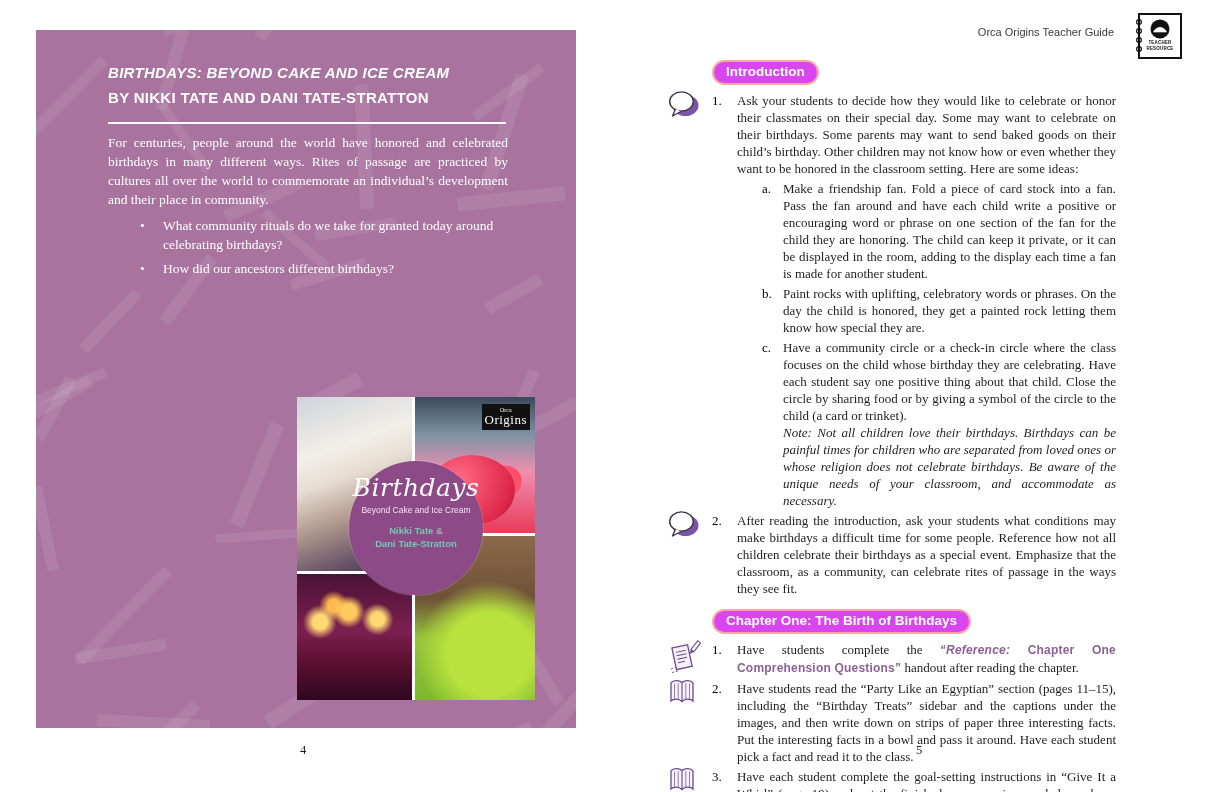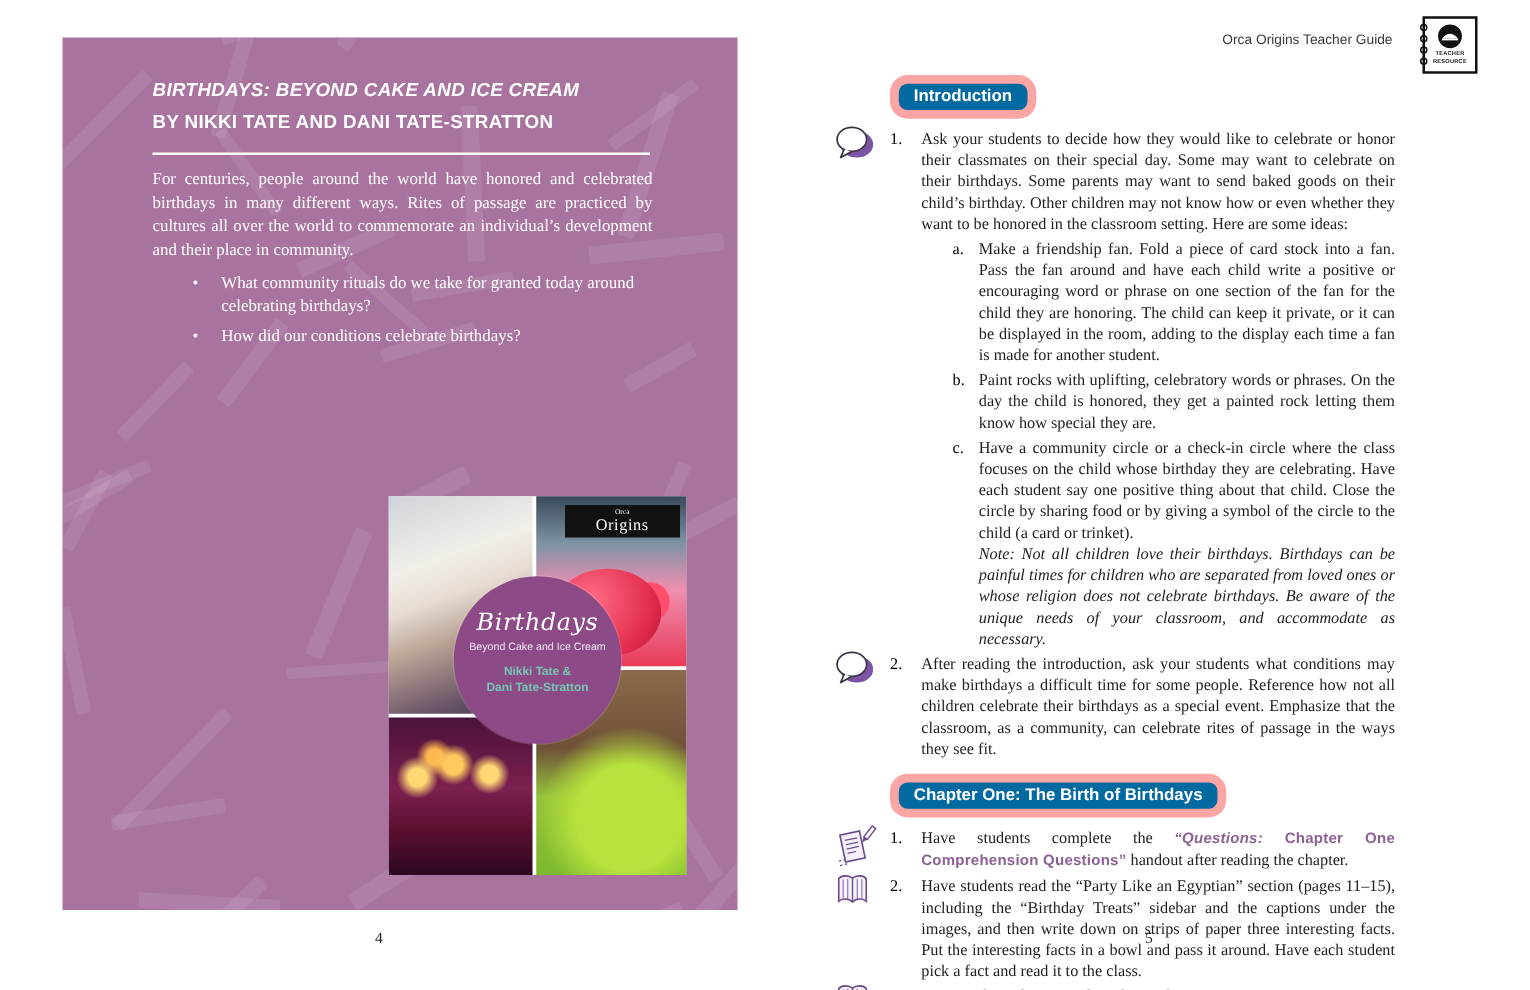--- a/index.html
+++ b/index.html
@@ -1,20 +1,20 @@
 <!DOCTYPE html>
 <html><head>
 <meta charset="utf-8">
 <style>
   html,body{margin:0;padding:0;width:1224px;height:792px;background:#fff;overflow:hidden;}
   body{font-family:"Liberation Sans",sans-serif;position:relative;}
   .serif{font-family:"Liberation Serif",serif;}
 
   
-  .left-page{position:absolute;left:50px;top:30px;width:540px;height:698px;background:#a8739f;overflow:hidden;}
+  .left-page{position:absolute;left:36px;top:30px;width:540px;height:698px;background:#a8739f;overflow:hidden;}
   #sticks{position:absolute;left:0;top:0;}
   .lp-content{position:absolute;left:72px;top:34px;width:400px;color:#fff;}
   .lp-title{font-size:15px;font-weight:bold;font-style:italic;letter-spacing:.3px;}
   .lp-byline{font-size:15px;font-weight:bold;letter-spacing:.3px;margin-top:8px;}
   .lp-rule{height:2px;background:#fff;margin-top:16px;width:398px;}
   .lp-h2{font-size:16px;font-weight:bold;margin-top:22px;}
   .lp-body{font-size:13.5px;line-height:19px;text-align:justify;margin-top:9px;}
   .lp-ul{margin-top:7px;}
   .lp-q{position:relative;padding-left:55px;font-size:13.5px;line-height:19px;margin-bottom:5px;
         font-family:"Liberation Serif",serif;width:360px;}
@@ -38,38 +38,38 @@
        radial-gradient(circle at 50% 58%,#ffd14f 0 11%,rgba(255,209,79,0) 12%),
        radial-gradient(circle at 76% 62%,#ff4f6d 0 12%,rgba(255,79,109,0) 13%),
        linear-gradient(180deg,#3a4a5c 0%,#7e93a5 28%,#f08fb0 55%,#e83a58 100%);}
   .ph-br{left:118px;top:139px;width:120px;height:164px;
      background:
        radial-gradient(circle at 62% 72%,#b8e23e 0 30%,rgba(184,226,62,0) 52%),
        linear-gradient(180deg,#8a6a4a 0%,#6f5138 38%,#94c23a 62%,#7db82e 100%);}
   .lantern{position:absolute;left:14px;top:58px;width:86px;height:70px;border-radius:50%;
      background:radial-gradient(circle at 35% 35%,#ff6b85,#e0294b 70%,#a81230);}
   .brand{position:absolute;right:5px;top:7px;background:#111;color:#fff;text-align:center;
-     padding:3px 25px 4px;line-height:1;}
+     padding:3px 3px 4px;line-height:1;}
   .brand-small{display:block;font-size:6px;font-family:"Liberation Serif",serif;}
   .brand-large{display:block;font-size:13px;font-family:"Liberation Serif",serif;letter-spacing:.5px;}
   .cov-circle{position:absolute;left:52px;top:64px;width:134px;height:134px;border-radius:50%;
      background:#8c4a87;color:#fff;text-align:center;box-shadow:0 0 0 1px rgba(255,255,255,.15);}
-  .cov-title{font-family:"DejaVu Serif",serif;font-style:italic;font-size:19px;margin-top:26px;letter-spacing:.5px;}
+  .cov-title{font-family:"DejaVu Serif",serif;font-style:italic;font-size:25px;margin-top:12px;letter-spacing:.5px;}
   .cov-sub{font-size:8.5px;margin-top:3px;color:#f3e6f2;}
   .cov-auth{font-size:9.5px;font-weight:bold;color:#76c7b4;margin-top:9px;line-height:13px;}
 
   
   .hdr-meta{position:absolute;top:26px;right:110px;font-size:11px;color:#3a3a3a;}
   .logo{position:absolute;top:13px;right:42px;width:40px;height:42px;background:#fff;border:2px solid #111;}
   .logo-spiral{position:absolute;left:-6px;top:2px;}
   .logo-orca{display:block;margin:3px auto 0;}
   .logo-text{font-size:4.5px;font-weight:bold;text-align:center;line-height:5.5px;color:#111;letter-spacing:.2px;}
 
   .right-content{position:absolute;left:712px;top:60px;width:404px;}
-  .sec-badge{display:inline-block;background:#0369a1;border:7px solid #fca5a5;color:#fff;
+  .sec-badge{display:inline-block;background:#d946ef;border:2px solid #fca5a5;color:#fff;
      font-size:13.5px;font-weight:bold;padding:2px 12px 4px;border-radius:14px;margin-bottom:7px;}
   .item{position:relative;display:flex;margin-bottom:3px;}
   .margin-icon{position:absolute;left:-44px;top:-2px;width:36px;}
   .num{flex:none;width:25px;font-size:13px;line-height:17px;}
   .txt{flex:1;font-size:13px;line-height:17px;text-align:justify;color:#1e1e1e;}
   .subitem{position:relative;display:flex;margin:0 0 3px 50px;}
   .subitem .num{width:21px;}
   .note{display:block;font-style:italic;}
   .ref{font-family:"Liberation Sans",sans-serif;font-weight:bold;font-style:normal;
        color:#8d6096;font-size:12px;letter-spacing:.2px;}
@@ -127,21 +127,21 @@
 
   <div class="lp-content">
     <div class="lp-title">BIRTHDAYS: BEYOND CAKE AND ICE CREAM</div>
     <div class="lp-byline">BY NIKKI TATE AND DANI TATE-STRATTON</div>
     <div class="lp-rule"></div>
 
     <div class="lp-body serif">For centuries, people around the world have honored and celebrated birthdays in many different ways. Rites of passage are practiced by cultures all over the world to commemorate an individual’s development and their place in community.</div>
 
     <div class="lp-ul">
       <div class="lp-q">What community rituals do we take for granted today around celebrating birthdays?</div>
-      <div class="lp-q">How did our conditions celebrate birthdays?</div>
+      <div class="lp-q">How did our ancestors different birthdays?</div>
     </div>
   </div>
 
   <div class="cover">
     <div class="ph ph-tl"></div>
     <div class="ph ph-tr">
       <div class="lantern"></div>
     </div>
     <div class="ph ph-bl"></div>
     <div class="ph ph-br"></div>
@@ -243,21 +243,21 @@
         </g>
         <g transform="rotate(38 26 9)">
           <rect x="24.5" y="1" width="3.6" height="11" fill="#fff" stroke="#6b4a8e" stroke-width="1.1"></rect>
           <path d="M24.5 12 l1.8 4.5 1.8 -4.5 z" fill="#6b4a8e"></path>
         </g>
         <path d="M3 30 l5 -1.5 M4 33.5 l6 -1.5" stroke="#6b4a8e" stroke-width="1" stroke-dasharray="2 2" fill="none"></path>
       </svg>
     </div>
     <div class="num serif">1.</div>
     <div class="txt serif">
-      <span>Have students complete the </span><span class="ref refi">“Questions:</span><span class="ref"> Chapter One Comprehension Questions”</span><span> handout after reading the chapter.</span>
+      <span>Have students complete the </span><span class="ref refi">“Reference:</span><span class="ref"> Chapter One Comprehension Questions”</span><span> handout after reading the chapter.</span>
     </div>
   </div>
 
   <div class="item">
     <div class="margin-icon">
       <svg width="28" height="27" viewBox="0 0 28 27">
         <path d="M14 4.5 C11 1.8 5 2.2 3 4.8 L3 23 C5.5 20.5 11 20.5 14 23.5 C17 20.5 22.5 20.5 25 23 L25 4.8 C23 2.2 17 1.8 14 4.5 Z" fill="#f7f3fa" stroke="#6b4a8e" stroke-width="1.3"></path>
         <path d="M14 4.5 L14 23.5" stroke="#6b4a8e" stroke-width="1.1"></path>
         <path d="M6.5 5.5 L6.5 21 M10.2 5 L10.2 21.8 M17.8 5 L17.8 21.8 M21.5 5.5 L21.5 21" stroke="#6b4a8e" stroke-width=".7" fill="none"></path>
       </svg>

